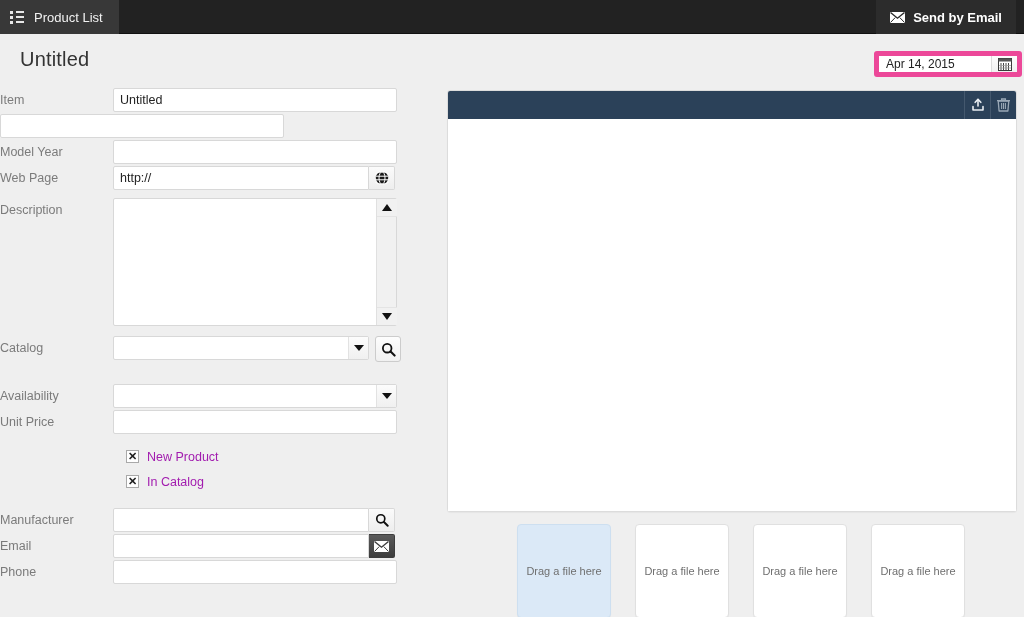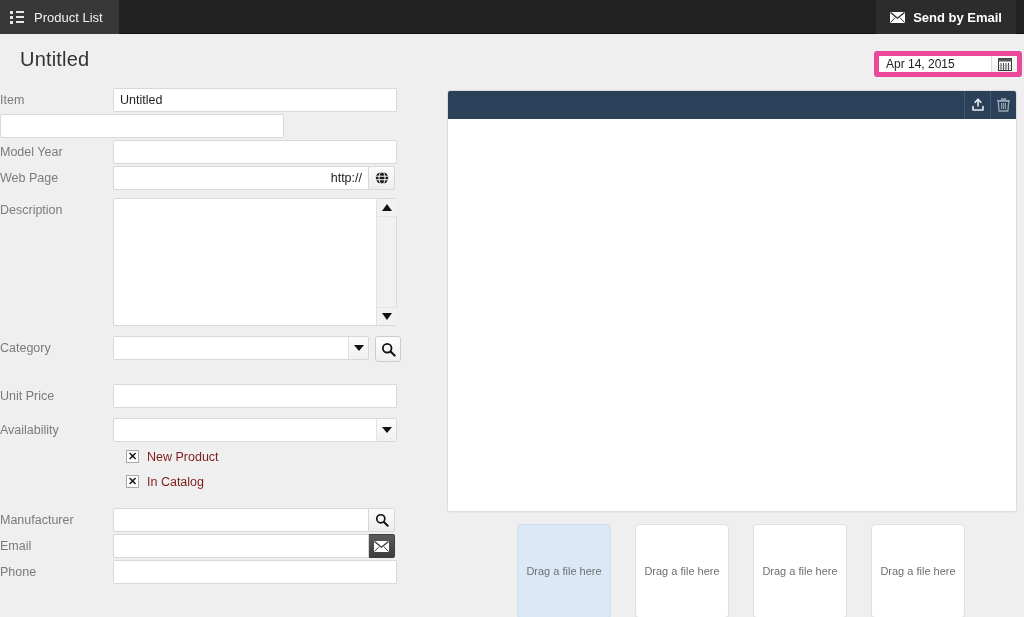--- a/index.html
+++ b/index.html
@@ -165,21 +165,21 @@
   
   .chk-row { display: flex; align-items: center; margin-left: 126px; height: 25px; }
   .chk-box {
     width: 13px; height: 13px;
     border: 1px solid #a9a9a9; background: #fff;
     display: flex; align-items: center; justify-content: center;
     font-size: 11px; font-weight: bold; color: #222;
     margin-right: 8px; cursor: pointer;
     line-height: 1;
   }
-  .chk-lbl { font-size: 12.5px; color: #7f1d1d; }
+  .chk-lbl { font-size: 12.5px; color: #a21caf; }
 
   
   #right-panel {
     position: absolute; left: 447px; top: 90px;
     width: 570px; height: 422px;
     background: #fff;
     border: 1px solid #dcdcdc;
     border-radius: 3px;
     box-shadow: 0 1px 1px rgba(0,0,0,.04);
   }
@@ -283,21 +283,21 @@
   <div class="row">
     <div class="lbl">Model Year</div>
     <div class="ctl">
       <input class="fld wide" value="" style="">
     </div>
   </div>
 
   <div class="row" style="margin-bottom:8px;">
     <div class="lbl">Web Page</div>
     <div class="ctl inline">
-      <input class="fld narrow" style="border-radius: 2px 0px 0px 2px; text-align: right;" value="http://">
+      <input class="fld narrow" style="border-radius: 2px 0px 0px 2px;" value="http://">
       <span class="attached-btn">
         <svg width="14" height="14" viewBox="0 0 14 14">
           <circle cx="7" cy="7" r="6.2" fill="#1a1a1a"></circle>
           <path d="M7 .8 a9 6.2 0 0 0 0 12.4 a9 6.2 0 0 0 0 -12.4" fill="none" stroke="#ffffff" stroke-width="1"></path>
           <path d="M1 5.2 H13 M1 8.8 H13" stroke="#ffffff" stroke-width="1"></path>
           <ellipse cx="7" cy="7" rx="3" ry="6.2" fill="none" stroke="#ffffff" stroke-width="1"></ellipse>
         </svg>
       </span>
     </div>
   </div>
@@ -313,53 +313,53 @@
             </div>
           <div class="sb-arrow down">
               <span class="tri down"></span>
             </div>
         </div>
       </div>
     </div>
   </div>
 
   <div class="row" style="margin-bottom:22px;">
-    <div class="lbl">Category</div>
+    <div class="lbl">Catalog</div>
     <div class="ctl inline" style="gap:6px;">
       <div class="sel-wrap">
         <div class="sel-val"></div>
         <div class="sel-arrow">
             <span class="caret"></span>
           </div>
       </div>
       <span class="sq-btn">
         <svg width="15" height="15" viewBox="0 0 15 15">
           <circle cx="6.2" cy="6.2" r="4.3" fill="none" stroke="#111" stroke-width="1.8"></circle>
           <path d="M9.6 9.6 L13.6 13.6" stroke="#111" stroke-width="2.1" stroke-linecap="round"></path>
         </svg>
       </span>
     </div>
   </div>
 
-  <div class="row" style="margin-bottom:10px;">
-    <div class="lbl">Unit Price</div>
-    <div class="ctl">
-      <input class="fld wide" value="" style="">
-    </div>
-  </div>
-
   <div class="row">
     <div class="lbl">Availability</div>
     <div class="ctl">
       <div class="sel-wrap wide">
         <div class="sel-val"></div>
         <div class="sel-arrow">
             <span class="caret"></span>
           </div>
       </div>
+    </div>
+  </div>
+
+  <div class="row" style="margin-bottom:10px;">
+    <div class="lbl">Unit Price</div>
+    <div class="ctl">
+      <input class="fld wide" value="" style="">
     </div>
   </div>
 
   <div class="chk-row">
     <span class="chk-box">✕</span>
     <span class="chk-lbl">New Product</span>
   </div>
 
   <div class="chk-row" style="margin-bottom:14px;">
     <span class="chk-box">✕</span>

